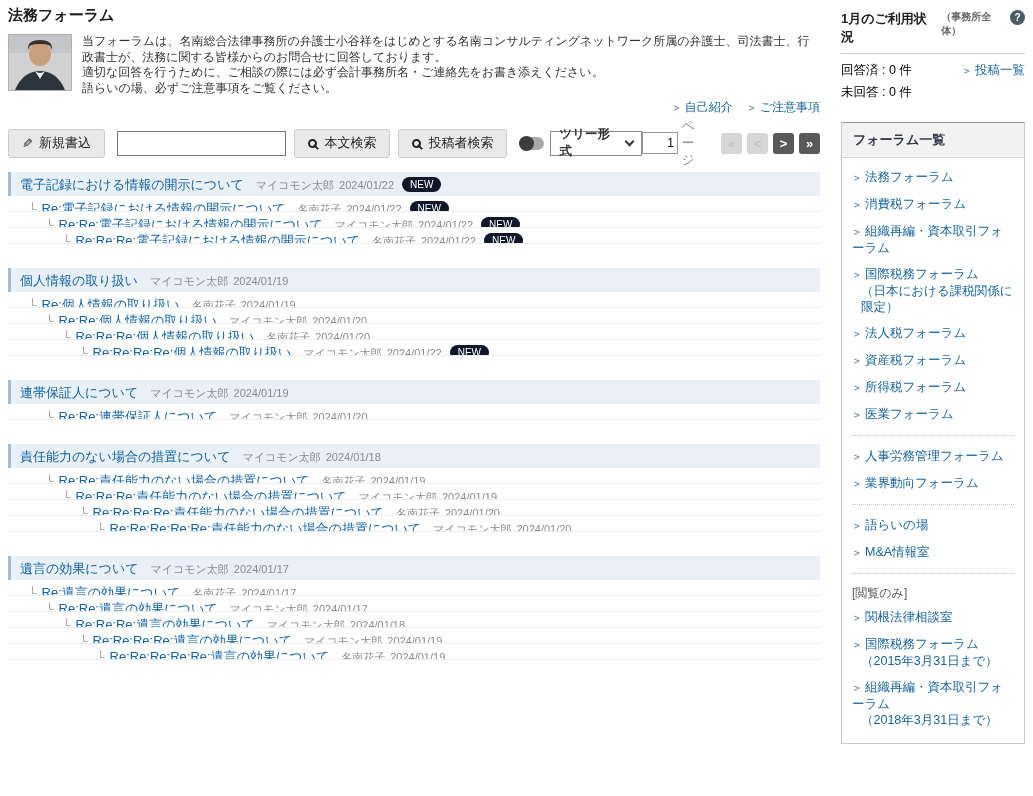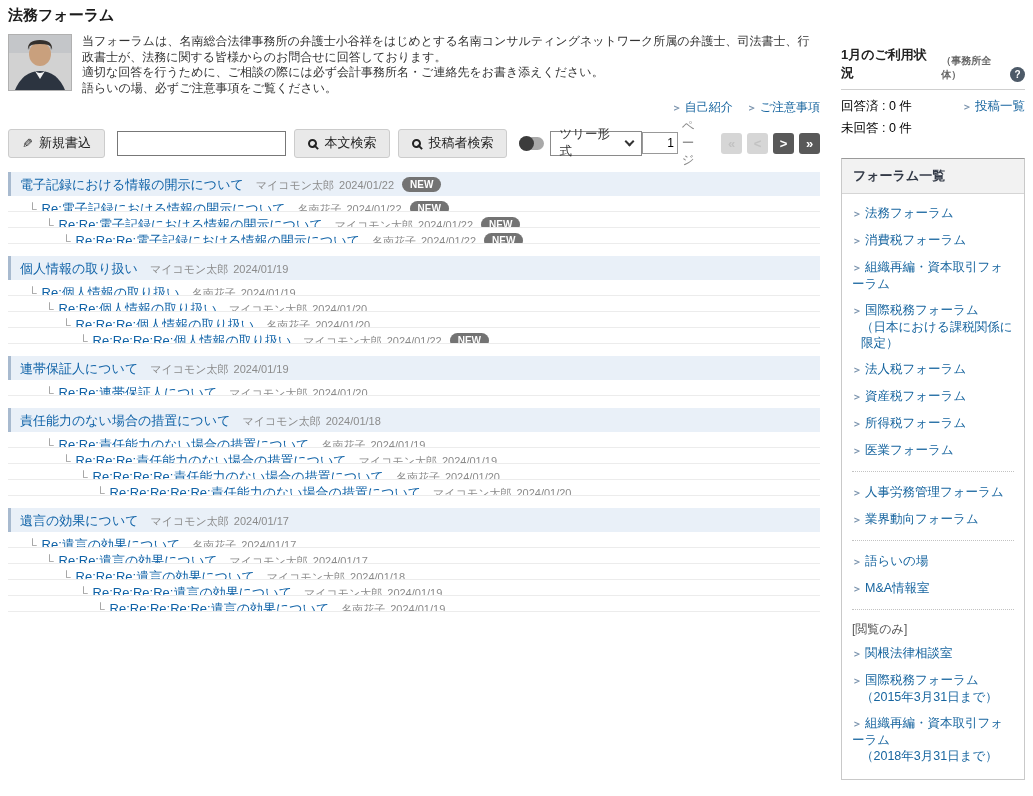--- a/index.html
+++ b/index.html
@@ -28,48 +28,48 @@
   .icon-search::after { content:''; position:absolute; width:6px; height:2px; background:#222;
     transform:rotate(45deg); right:-4px; bottom:-2px; }
   .search-input { width:182px; height:25px; border:1px solid #777; margin:0 8px 0 12px;
     font-size:12px; padding:0 4px; }
   .toolbar .btn + .btn { margin-left:8px; }
   .toggle-icon { width:25px; height:13px; background:#a9a9a9; border-radius:7px; position:relative;
     margin:0 6px 0 12px; cursor:pointer; flex:0 0 auto; }
   .toggle-icon::before { content:''; position:absolute; left:0; top:-1px; width:15px; height:15px;
     background:#3c3c3c; border-radius:50%; }
   .select-box { display:inline-flex; align-items:center; border:1px solid #8a8a8a; height:25px;
-    padding:0 8px; font-size:12.5px; background:#fff; cursor:pointer; }
+    padding:0 8px; font-size:12.5px; background:#fff; cursor:pointer;font-weight:bold; }
   .select-arrow { display:inline-block; border:solid #333; border-width:0 2px 2px 0; padding:2.5px;
     transform:rotate(45deg); margin-left:9px; margin-top:-3px; }
   .pager { margin-left:auto; display:flex; align-items:center; }
   .page-input { width:36px; height:22px; border:1px solid #999; font-size:12px; text-align:right; padding:0 3px; }
   .page-unit { color:#888; font-size:12.5px; margin:0 10px 0 4px; }
   .pg { width:21px; height:21px; border-radius:3px; display:flex; align-items:center; justify-content:center;
     font-size:13px; font-weight:bold; margin-left:5px; user-select:none; }
   .pg.off { background:#d6d6d6; color:#c2c2c2; }
   .pg.on  { background:#595959; color:#ffffff; cursor:pointer; }
 
   
   #thread-list { margin-top:12px; }
   .thread-root { height:24px; line-height:24px; background:#e9f0f8; border-left:3px solid #a8bacf;
-    padding-left:9px; margin-top:12px; white-space:nowrap; overflow:hidden; }
+    padding-left:9px; margin-top:24px; white-space:nowrap; overflow:hidden; }
   #thread-list .thread-root:first-child { margin-top:0; }
   .thread-reply { height:16px; line-height:24px; border-bottom:1px solid #ececec;
     white-space:nowrap; overflow:hidden; }
   .t-title { color:#0f62a7; font-size:13px; text-decoration:none; cursor:pointer; }
   .t-meta { color:#8b8b8b; font-size:11px; margin-left:12px; }
   .t-date { margin-left:5px; }
   .branch { color:#999; font-size:12px; margin-right:5px; }
-  .new-badge { display:inline-block; background:#737373; color:#fff; font-size:10px; font-weight:bold;
+  .new-badge { display:inline-block; background:#0f172a; color:#fff; font-size:10px; font-weight:normal;
     border-radius:10px; padding:2px 8px; margin-left:8px; line-height:11px; vertical-align:1px; }
 
   
   #sidebar { position:absolute; left:841px; top:10px; width:184px; }
-  .usage-head { display:flex; align-items:flex-end;margin-top:36px; }
+  .usage-head { display:flex; align-items:flex-start; }
   .usage-title { font-size:13px; font-weight:bold; color:#222; }
   .usage-scope { font-size:10px; color:#666; margin-left:3px; font-weight:bold; }
   .help-icon { margin-left:auto; width:15px; height:15px; border-radius:50%; background:#4d5a68;
     color:#fff; font-size:10px; font-weight:bold; display:flex; align-items:center; justify-content:center; cursor:pointer; }
   .usage-rule { border:none; border-top:1px solid #cfcfcf; margin:7px 0 8px; }
   .usage-body { display:flex; font-size:12.5px; }
   .usage-stats div { margin-bottom:5px; color:#000000; }
   .usage-link { margin-left:auto; font-size:12.5px; color:#17659f; text-decoration:none; cursor:pointer; }
 
   .forum-box { margin-top:16px; border:1px solid #c9c9c9; border-top:1px solid #9a9a9a; }

